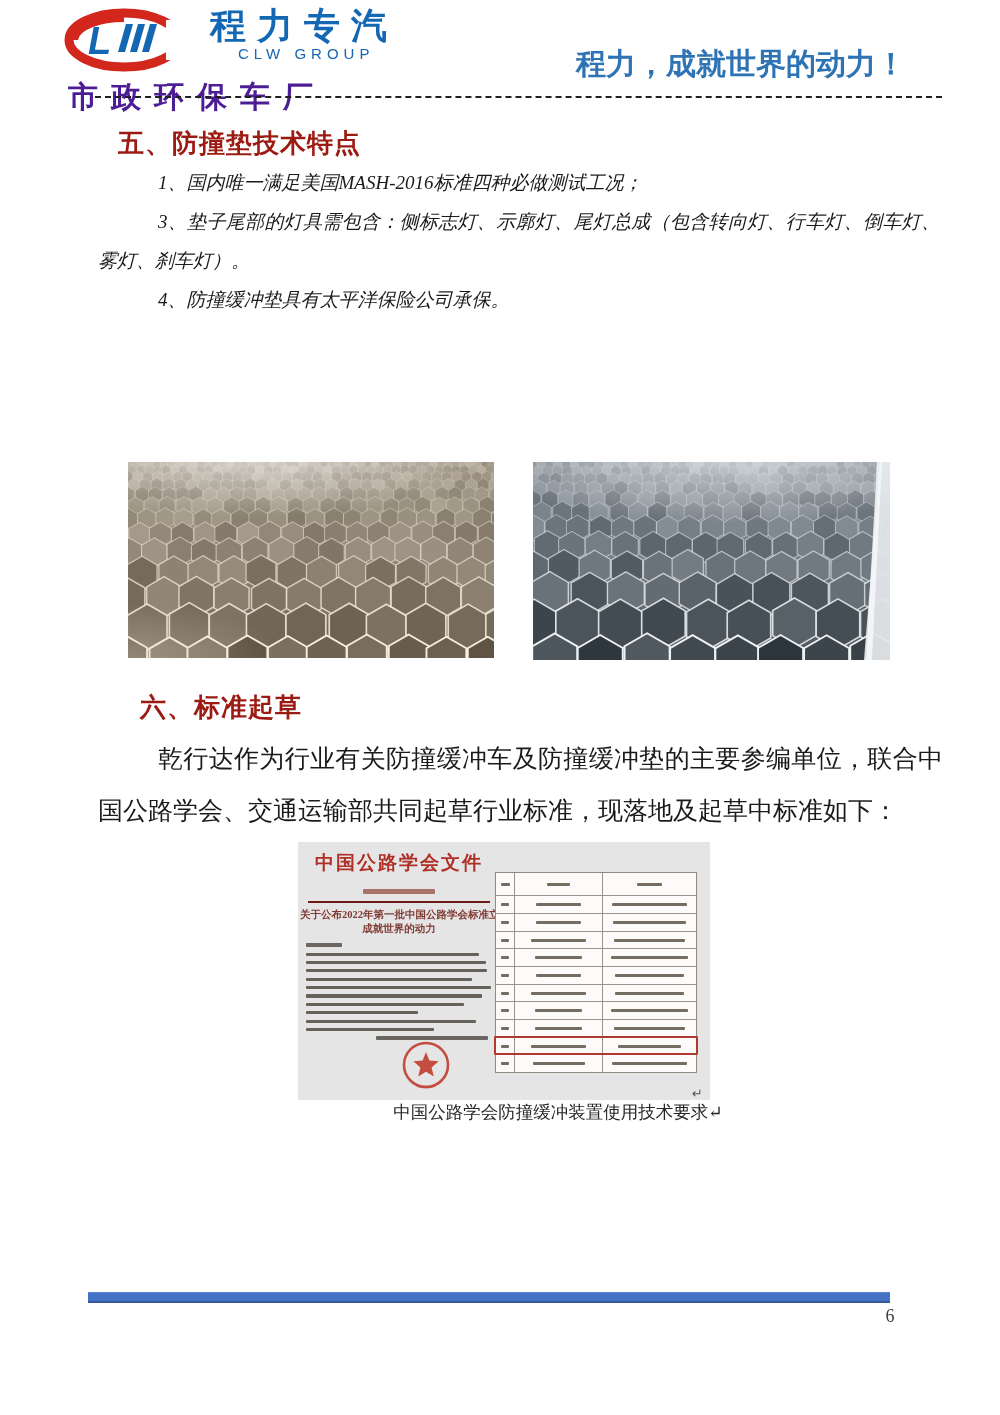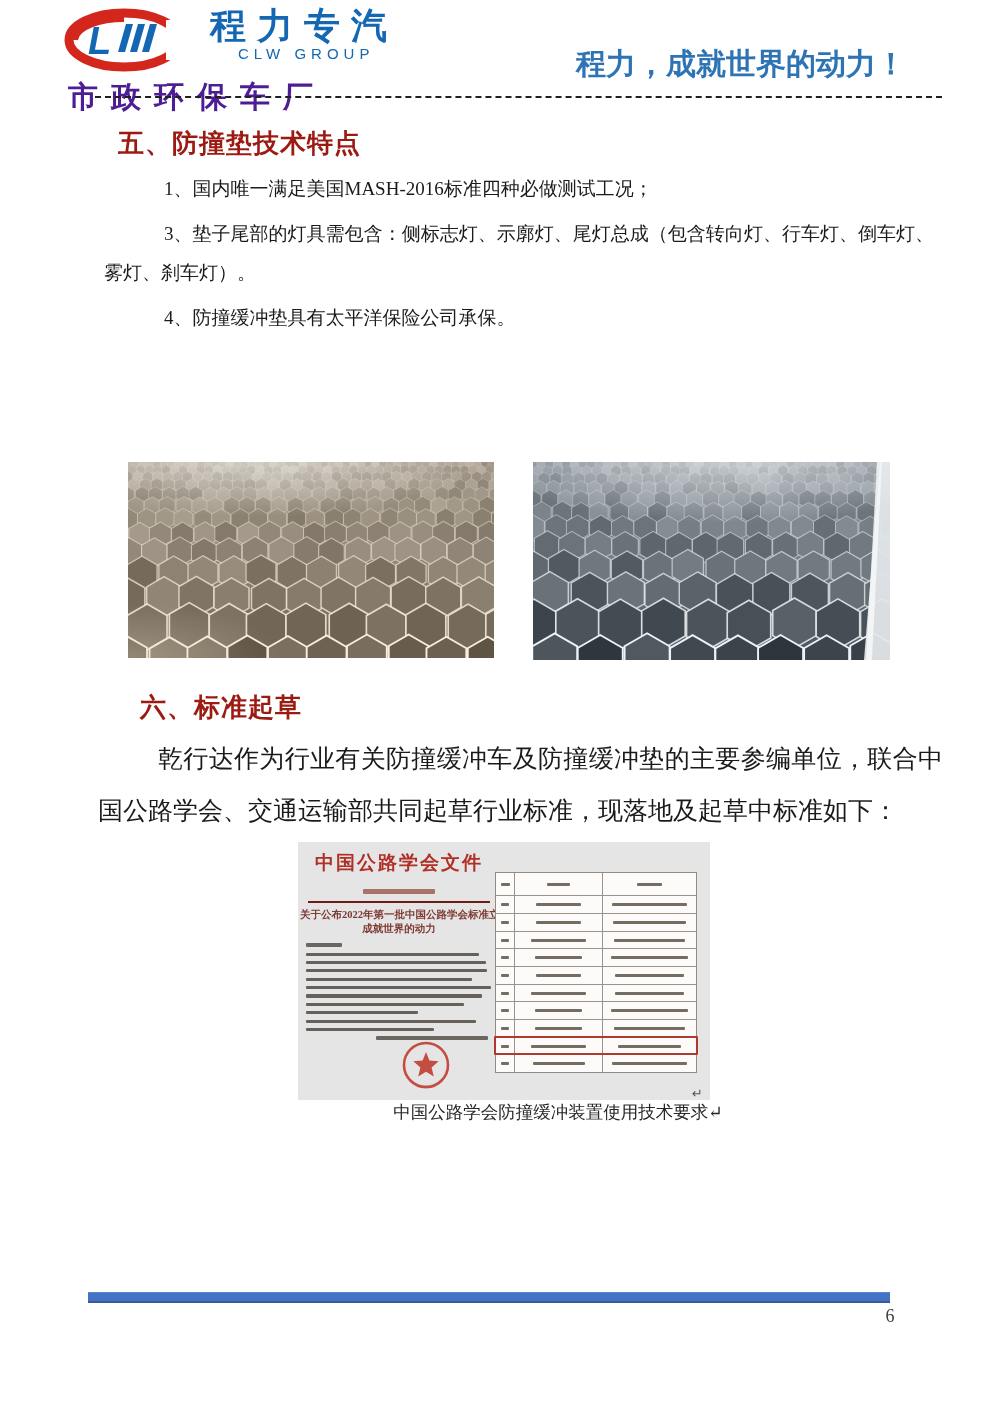--- a/index.html
+++ b/index.html
@@ -42,21 +42,21 @@
     white-space:nowrap;
   }
   #sec5-title{left:118px;top:126px;}
   #sec6-title{left:140px;top:690px;}
   
   .body-block{
     position:absolute;left:98px;top:163px;width:842px;
     font-size:19px;line-height:39px;
     text-align:justify;text-justify:inter-character;
   }
-  .body-block p{margin:6px;text-indent:60px;word-break:break-all;}
+  .body-block p{margin:0;text-indent:60px;word-break:break-all;font-style:italic;}
   .intro-block{
     position:absolute;left:98px;top:733px;width:845px;
     font-size:25px;line-height:52px;
     text-align:justify;text-justify:inter-character;
   }
   .intro-block p{margin:0;text-indent:60px;word-break:break-all;}
   
   .photo-wrap{position:absolute;overflow:hidden;}
   #photo-left{left:128px;top:462px;width:366px;height:196px;}
   #photo-right{left:533px;top:462px;width:357px;height:198px;}

